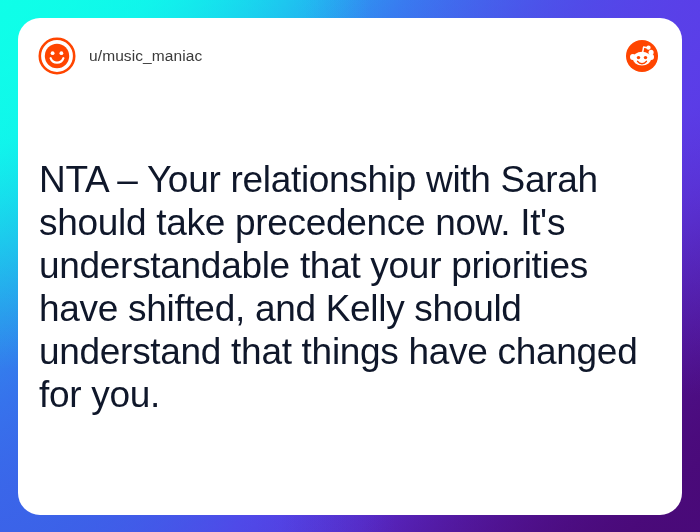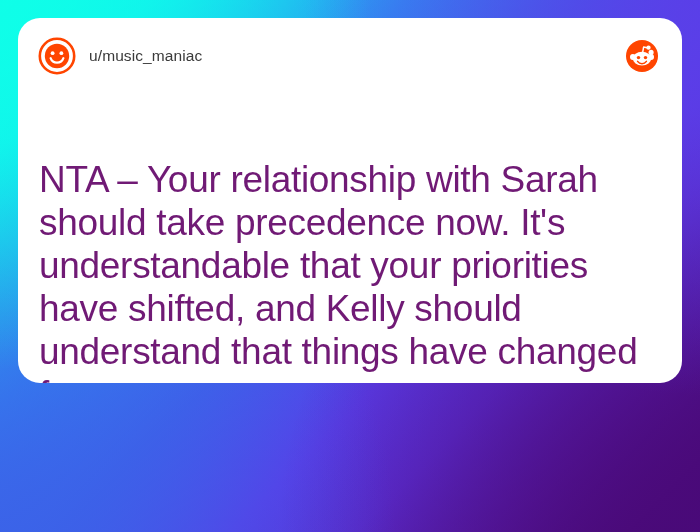--- a/index.html
+++ b/index.html
@@ -45,21 +45,21 @@
       radial-gradient(circle at 0% 100%, rgba(59,98,232,0.9) 0%, rgba(59,98,232,0) 45%),
       radial-gradient(circle at 100% 100%, rgba(74,10,122,0.95) 0%, rgba(74,10,122,0) 48%);
     pointer-events: none;
   }
 
   #card {
     position: absolute;
     left: 18px;
     top: 18px;
     width: 664px;
-    height: 365px;
+    height: 497px;
     background: #ffffff;
     border-radius: 22px;
     box-sizing: border-box;
     overflow: hidden;
   }
 
   .card-header {
     position: absolute;
     left: 0;
     top: 0;
@@ -99,21 +99,21 @@
   .card-body {
     position: absolute;
     left: 21px;
     right: 24px;
     top: 140px;
   }
 
   .post-text {
     font-size: 37px;
     line-height: 43px;
-    color: #701a75;
+    color: #0f172a;
     letter-spacing: -0.3px;
     font-weight: 400;
     font-family: "Liberation Sans", sans-serif;
     margin: 0;
     white-space: pre-wrap;
     word-break: normal;
   }
 </style>
 </head>
 <body>

